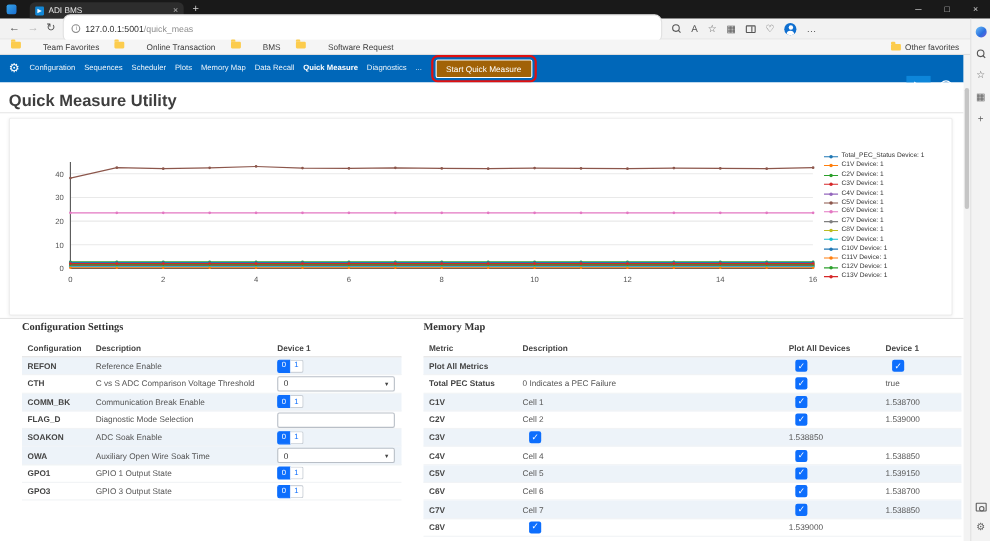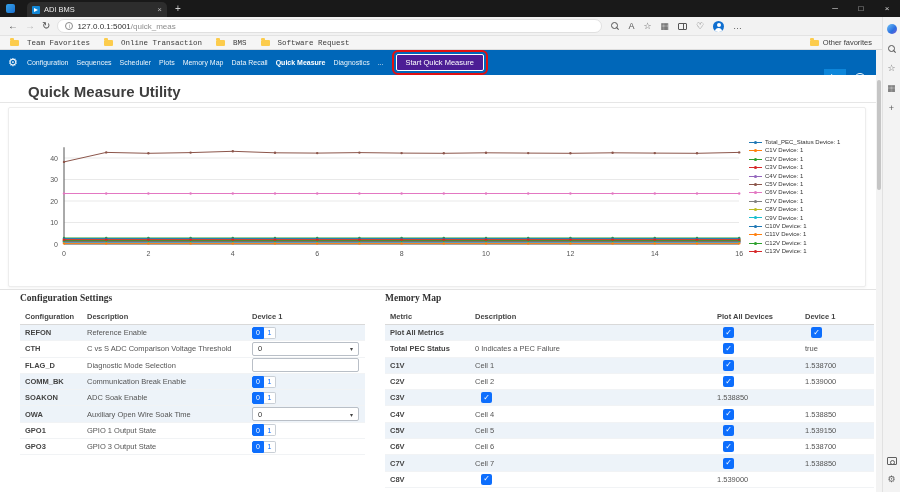--- a/index.html
+++ b/index.html
@@ -14,58 +14,58 @@
   .tab-title{font-size:7.5px;color:#e9e9e9;white-space:nowrap;overflow:hidden;flex:1;}
   .tab-close{color:#b9b9b9;font-size:8px;line-height:1;}
   .newtab{color:#cfcfcf;font-size:10px;margin-left:8px;}
   .win-controls{margin-left:auto;display:flex;height:100%;}
   .win-btn{width:26px;display:flex;align-items:center;justify-content:center;color:#d6d6d6;font-size:8px;}
 
   
   #toolbar{position:absolute;left:0;top:17px;width:882px;height:19px;background:#f2f2f2;border-bottom:1px solid #e3e3e3;display:flex;align-items:center;gap:7px;padding:0 8px;}
   .navbtn{font-size:10px;color:#4a4a4a;line-height:1;}
   .navbtn.disabled{color:#b5b5b5;}
-  .addr{height:14px;flex:0 0 545px;background:#fff;border:1px solid #e0e0e0;border-radius:7px;display:flex;align-items:center;padding:0 7px;gap:4px;}
+  .addr{height:14px;flex:0 0 545px;background:#fff;border:1px solid #e0e0e0;border-radius:7px;display:flex;align-items:center;padding:12px 7px;gap:4px;}
   .info-i{width:8px;height:8px;border:1px solid #8a8a8a;border-radius:50%;color:#8a8a8a;font-size:5.5px;display:flex;align-items:center;justify-content:center;font-style:normal;flex:0 0 auto;}
   .url{font-size:8px;color:#2f2f2f;white-space:nowrap;}
   .url .path{color:#8e8e8e;}
   .tb-icons{display:flex;align-items:center;gap:9px;margin-left:2px;}
   .tb-ic{font-size:9px;color:#555;line-height:1;}
   .mag{width:8px;height:8px;position:relative;}
   .mag::before{content:"";position:absolute;width:5px;height:5px;border:1.2px solid #555;border-radius:50%;left:0;top:0;}
   .mag::after{content:"";position:absolute;width:3px;height:1.2px;background:#555;transform:rotate(45deg);right:0;bottom:1px;}
   .split-ic{width:9px;height:7px;border:1px solid #555;border-radius:1px;position:relative;}
   .split-ic::after{content:"";position:absolute;left:4px;top:0;width:1px;height:100%;background:#555;}
   .avatar{width:11px;height:11px;border-radius:50%;background:#0f6fd0;position:relative;overflow:hidden;}
   .avatar::before{content:"";position:absolute;width:4px;height:4px;border-radius:50%;background:#fff;left:3.5px;top:2px;}
   .avatar::after{content:"";position:absolute;width:7px;height:4px;border-radius:3.5px 3.5px 0 0;background:#fff;left:2px;top:7px;}
 
   
   #favbar{position:absolute;left:0;top:36px;width:882px;height:14px;background:#f5f5f5;border-bottom:1px solid #ddd;display:flex;align-items:center;font-size:7.5px;color:#3c3c3c;padding:0 10px;gap:14px;}
-  .fav-item{display:flex;align-items:center;gap:8px;white-space:nowrap;font-family:Liberation Mono, monospace;}
+  .fav-item{display:flex;gap:20px;white-space:nowrap;}
   .folder{width:9px;height:6px;background:#fccc4d;border-radius:1px;position:relative;display:inline-block;flex:0 0 auto;}
   .folder::before{content:"";position:absolute;top:-2px;left:0;width:4px;height:2px;background:#fccc4d;border-radius:1px 1px 0 0;}
   .other-fav{margin-left:auto;display:flex;align-items:center;gap:4px;}
 
   
   #appbar{position:absolute;left:0;top:50px;width:876px;height:25px;background:#0067b9;display:flex;align-items:center;color:#fff;padding:0 8px;}
   .gear{font-size:11px;margin-right:9px;line-height:1;}
   #app-nav{display:flex;align-items:center;gap:8px;font-size:7px;}
   .nav-item{white-space:nowrap;opacity:.93;cursor:default;}
   .nav-item.active{font-weight:bold;opacity:1;}
-  .start-btn{margin-left:12px;font-size:7.5px;font-family:inherit;color:#fff;background:#4c1d95;border:1px solid #fff;border-radius:2px;padding:3px 9px;white-space:nowrap;outline:2px solid #e01010;outline-offset:2px;}
+  .start-btn{margin-left:12px;font-size:7.5px;font-family:inherit;color:#fff;background:#a16207;border:1px solid #fff;border-radius:2px;padding:3px 9px;white-space:nowrap;outline:2px solid #e01010;outline-offset:2px;}
   .app-right{margin-left:auto;display:flex;align-items:center;gap:8px;margin-right:2px;margin-top:32px;}
   .brand{font-size:8.5px;white-space:nowrap;}
   .adi-logo{width:22px;height:19px;background:#0d86da;display:flex;align-items:center;justify-content:center;}
   .adi-logo i{display:block;width:0;height:0;border-top:5px solid transparent;border-bottom:5px solid transparent;border-left:8px solid #fff;}
   .help{width:12px;height:12px;border:1px solid #fff;border-radius:50%;display:flex;align-items:center;justify-content:center;font-size:8px;}
 
   
   #page{position:absolute;left:0;top:75px;width:876px;height:417px;background:#fff;}
-  .page-title{font-size:15px;font-weight:bold;color:#3e3e3e;padding:8px 0 0 28px;height:28px;border-bottom:1px solid #e6e6e6;}
+  .page-title{font-size:15px;font-weight:bold;color:#3e3e3e;padding:8px 0 0 8px;height:28px;border-bottom:1px solid #e6e6e6;}
   #chart-card{position:absolute;left:8px;top:32px;width:858px;height:180px;border:1px solid #ededed;border-radius:2px;box-shadow:0 1px 3px rgba(0,0,0,.05);display:flex;background:#fff;}
   #chart-wrap{flex:1;}
   #legend{width:118px;display:flex;flex-direction:column;justify-content:center;gap:1.5px;padding-right:4px;}
   .lg-item{display:flex;align-items:center;gap:3px;font-size:6px;color:#333;line-height:1.15;white-space:nowrap;}
   .section-divider{position:absolute;left:0;top:214px;width:876px;border-top:1px solid #e3e3e3;}
 
   
   #cfg-panel{position:absolute;left:20px;top:218px;width:345px;}
   #mem-panel{position:absolute;left:385px;top:218px;width:489px;}
   .tbl-title{font-size:9.5px;font-weight:bold;color:#333;margin-bottom:6px;font-family:Liberation Serif, serif;}
@@ -588,32 +588,32 @@
         <div class="trow cfg-grid">
           <div class="cname">CTH</div>
           <div class="cdesc">C vs S ADC Comparison Voltage Threshold</div>
           <div>
             <span class="msel">
               <span>0</span>
               <span class="caret">▾</span>
             </span>
           </div>
         </div>
-        <div class="trow cfg-grid">
-          <div class="cname">FLAG_D</div>
-          <div class="cdesc">Diagnostic Mode Selection</div>
-          <div><input class="minp" style=""></div>
-        </div>
         <div class="trow cfg-grid odd">
           <div class="cname">COMM_BK</div>
           <div class="cdesc">Communication Break Enable</div>
           <div><span class="tog">
               <span class="opt sel">0</span>
               <span class="opt">1</span>
             </span></div>
+        </div>
+        <div class="trow cfg-grid">
+          <div class="cname">FLAG_D</div>
+          <div class="cdesc">Diagnostic Mode Selection</div>
+          <div><input class="minp" style=""></div>
         </div>
         <div class="trow cfg-grid odd">
           <div class="cname">SOAKON</div>
           <div class="cdesc">ADC Soak Enable</div>
           <div><span class="tog">
               <span class="opt sel">0</span>
               <span class="opt">1</span>
             </span></div>
         </div>
         <div class="trow cfg-grid odd">

